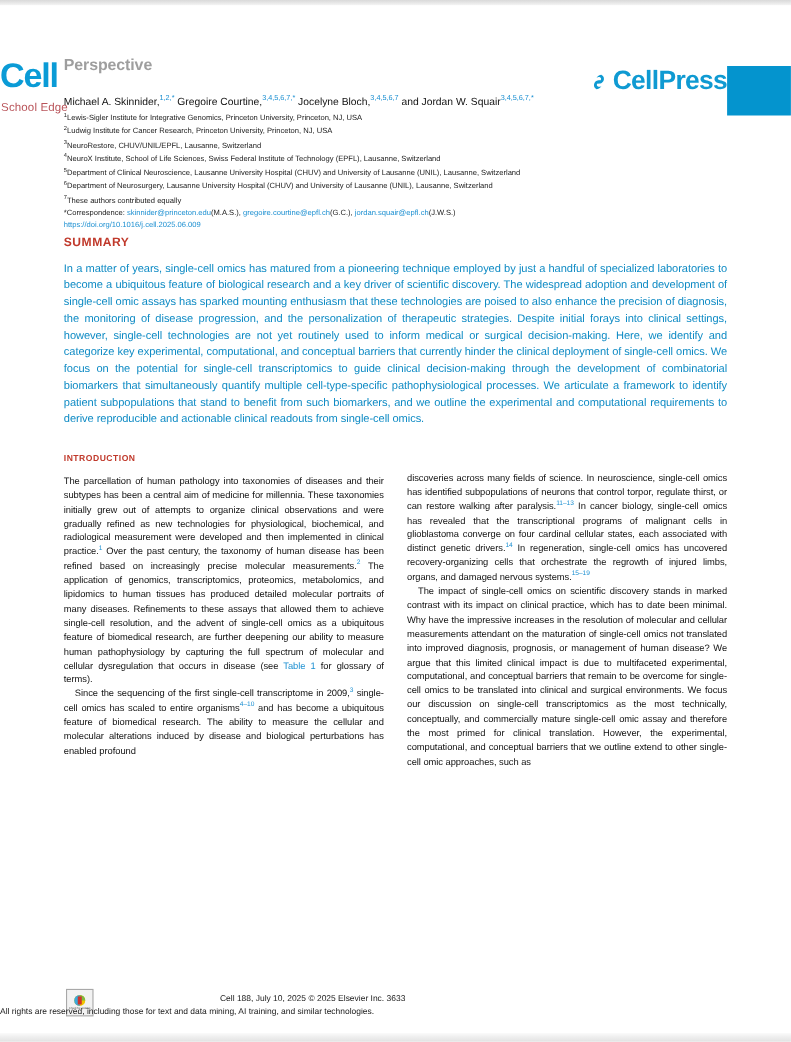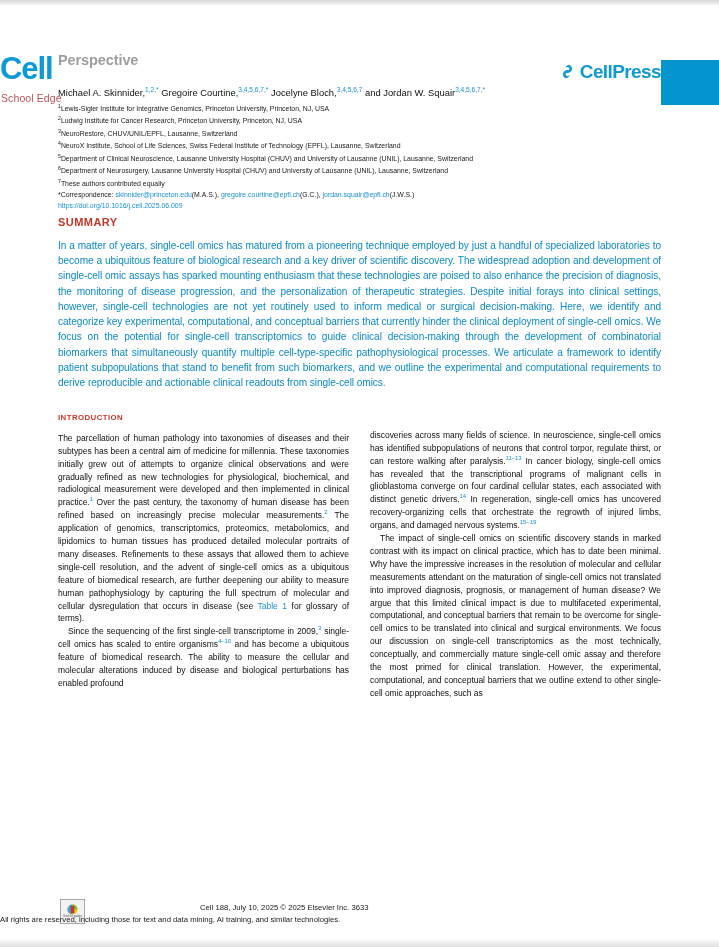--- a/index.html
+++ b/index.html
@@ -71,21 +71,21 @@
   .cellpress-wrap {
     position: absolute;
     right: 58px;
     top: 57px;
     display: flex;
     align-items: center;
     gap: 4px;
   }
   .cellpress-mark { width: 17px; height: 17px; display:block; }
   .cellpress-text {
-    font-size: 19px;
+    font-size: 24px;
     font-weight: bold;
     color: #0f9ad2;
     letter-spacing: -0.6px;
     line-height: 1;
     text-align: right;
   }
   .blue-tab {
     position: absolute;
     right: 0;
     top: 55px;

